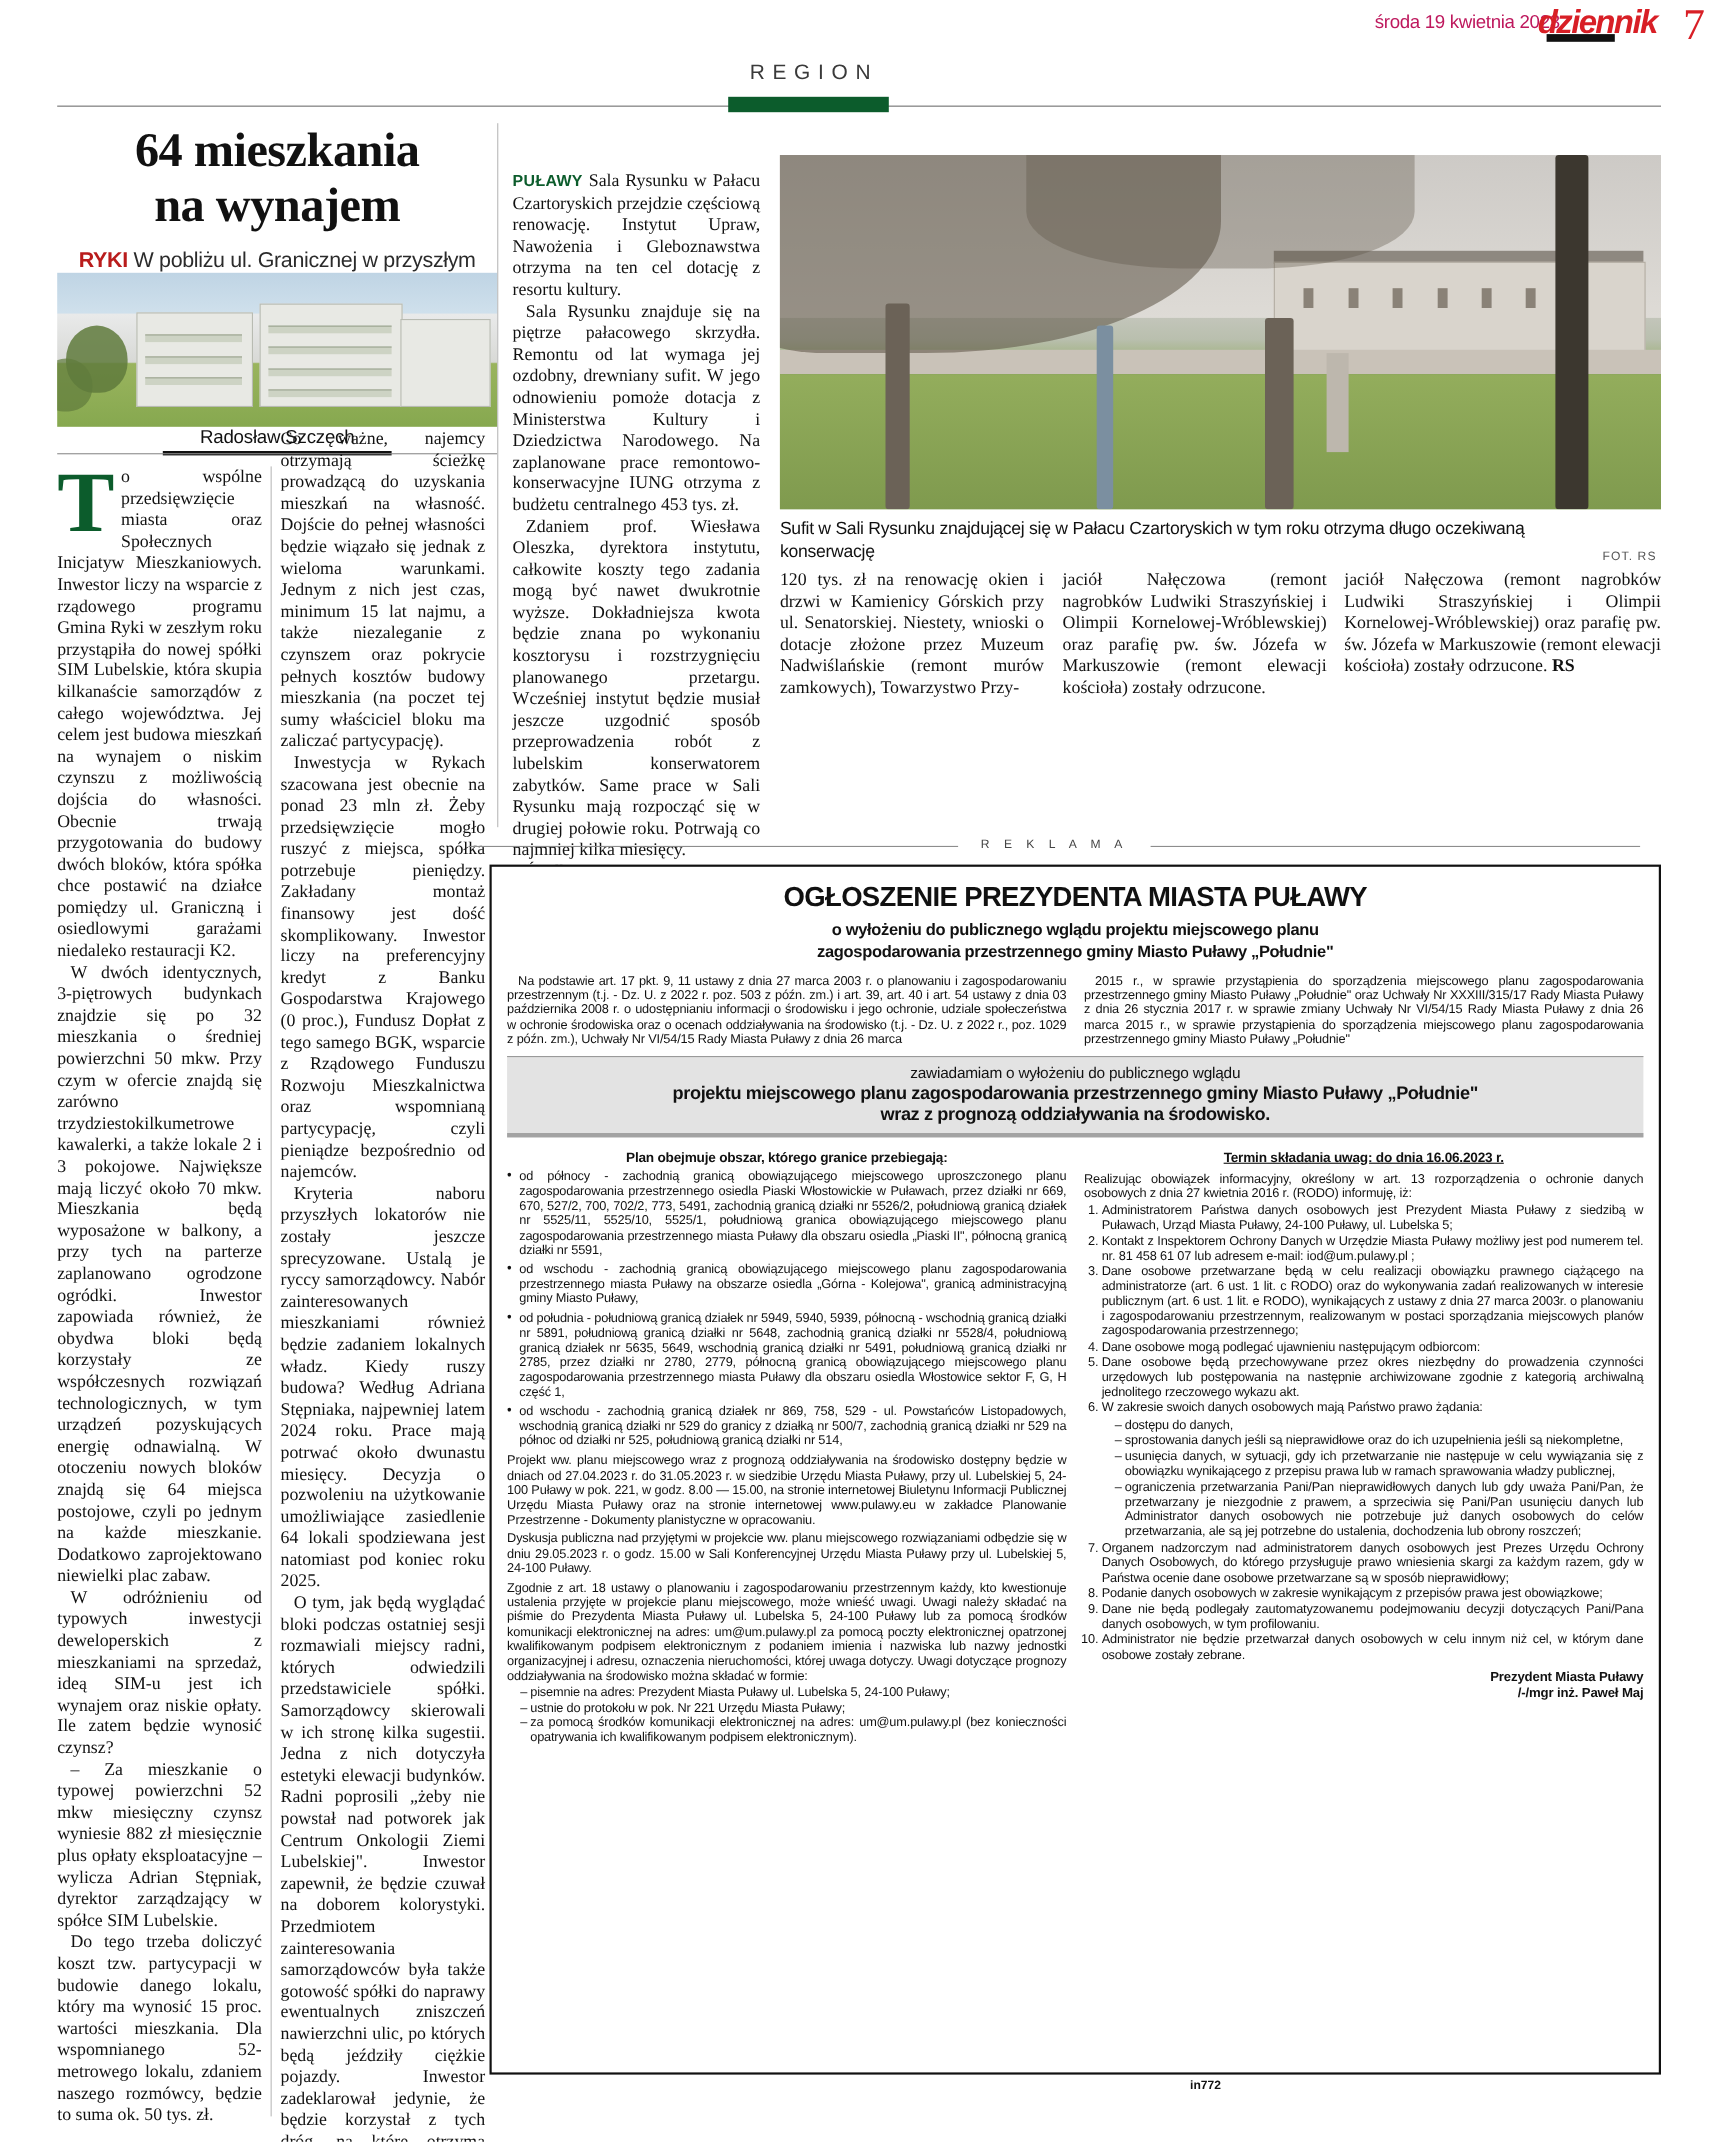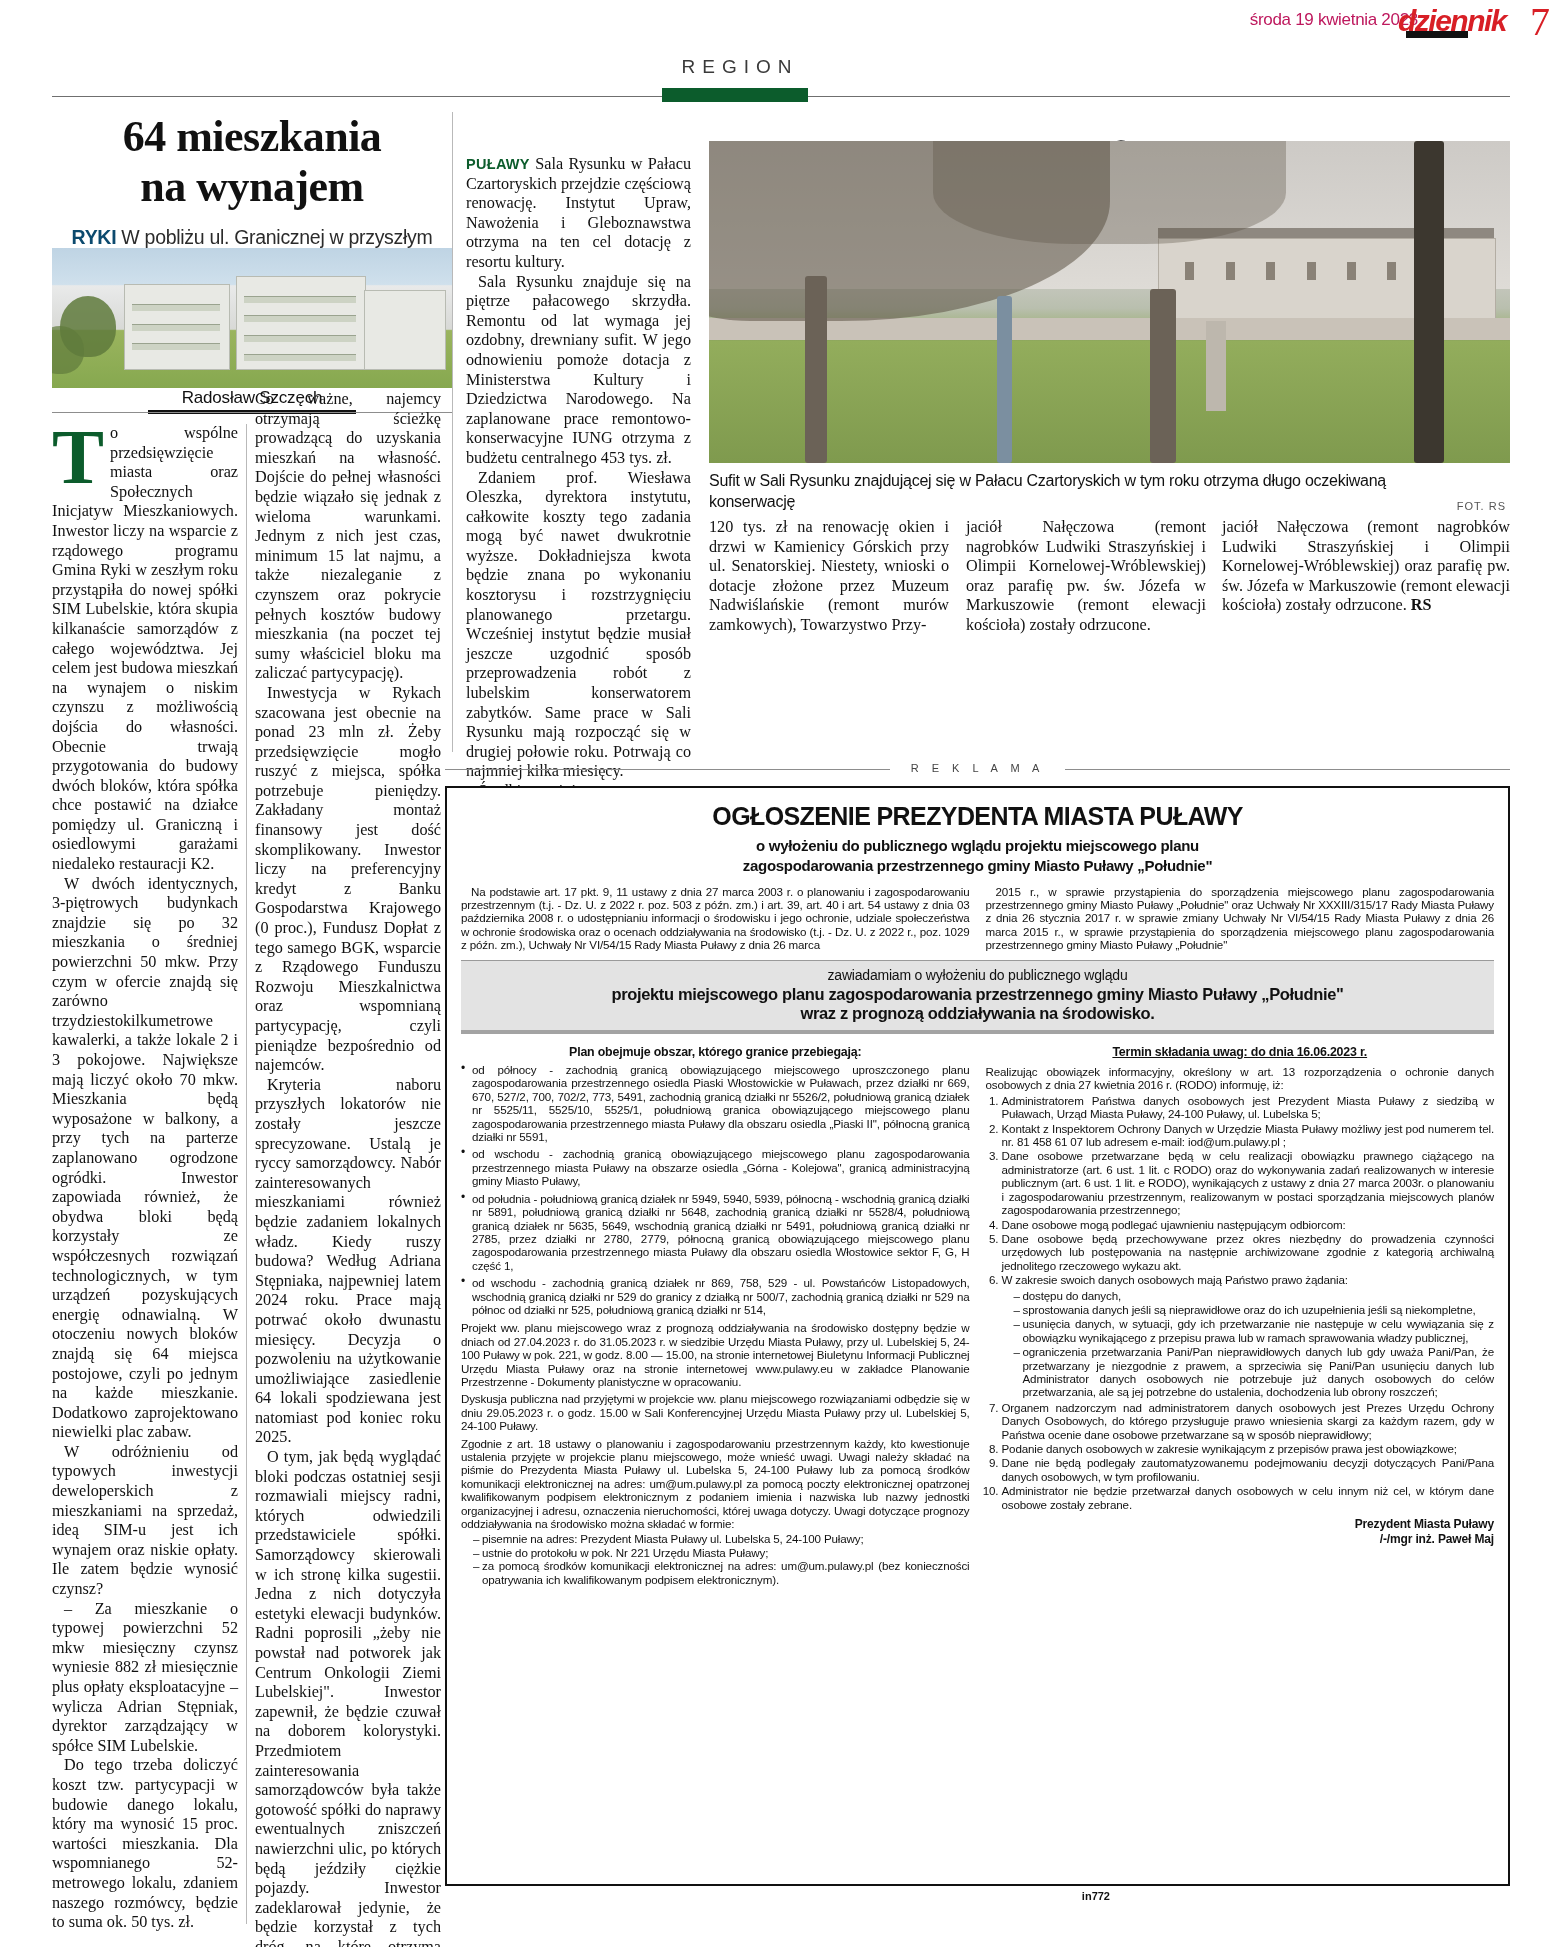--- a/index.html
+++ b/index.html
@@ -38,21 +38,21 @@
   
   .art-left{position:absolute;left:52px;top:112px;width:400px;}
   .hl-left{
     font-family:"Liberation Serif",serif;font-weight:700;font-size:44px;
     line-height:1.13;text-align:center;color:#111;margin:0;letter-spacing:-0.5px;
   }
   .lead-left{
     margin:14px 0 0 0;text-align:center;font-size:19.5px;line-height:1.3;
     color:#2b2b2b;letter-spacing:-0.3px;
   }
-  .lead-left .city{color:#0c4a6e;font-weight:bold;}
+  .lead-left .city{color:#b91c1c;font-weight:bold;}
   .photo-left{
     position:absolute;left:52px;top:248px;width:400px;height:140px;
     background:linear-gradient(180deg,#bfd4e4 0%,#cfe0ec 26%,#e9eaea 27%,#d8d9d6 58%,#9ab45e 59%,#86a84f 100%);
     overflow:hidden;
   }
   .pl-bld{position:absolute;background:#e8e9e4;border:1px solid #b8bbb2;}
   .pl-bal{position:absolute;background:#cdd3c4;border-top:1px solid #9aa38f;}
   .pl-tree{position:absolute;border-radius:50% 50% 45% 45%;background:#5f7a3c;opacity:.85;}
   .byline-left{
     position:absolute;left:52px;top:388px;width:400px;text-align:center;
@@ -98,21 +98,21 @@
   .pp-trunk{position:absolute;background:#6b6257;border-radius:3px;}
   .pp-canopy{position:absolute;background:#5b5244;opacity:.55;}
   .pp-col{position:absolute;left:62%;top:56%;width:20px;height:90px;background:#bdb7ad;}
   .cap-palace{
     position:absolute;left:709px;top:470px;width:700px;font-size:16px;line-height:1.32;
     color:#111;letter-spacing:-0.25px;
   }
   .cap-credit{position:absolute;right:52px;top:500px;font-size:11px;letter-spacing:1px;color:#555;}
 
   
-  .rek{position:absolute;left:445px;top:762px;width:1065px;height:14px;}
+  .rek{position:absolute;left:426px;top:762px;width:1065px;height:14px;}
   .rek .line{position:absolute;top:7px;height:1px;background:#8d8d8d;width:445px;}
   .rek .l1{left:0;}
   .rek .l2{right:0;}
   .rek .txt{position:absolute;left:0;right:0;top:0;text-align:center;font-size:11px;letter-spacing:5px;color:#444;}
 
   
   .advert{
     position:absolute;left:445px;top:786px;width:1065px;height:1100px;
     border:2px solid #111;background:#fff;box-sizing:border-box;padding:10px 14px 8px 14px;
   }

